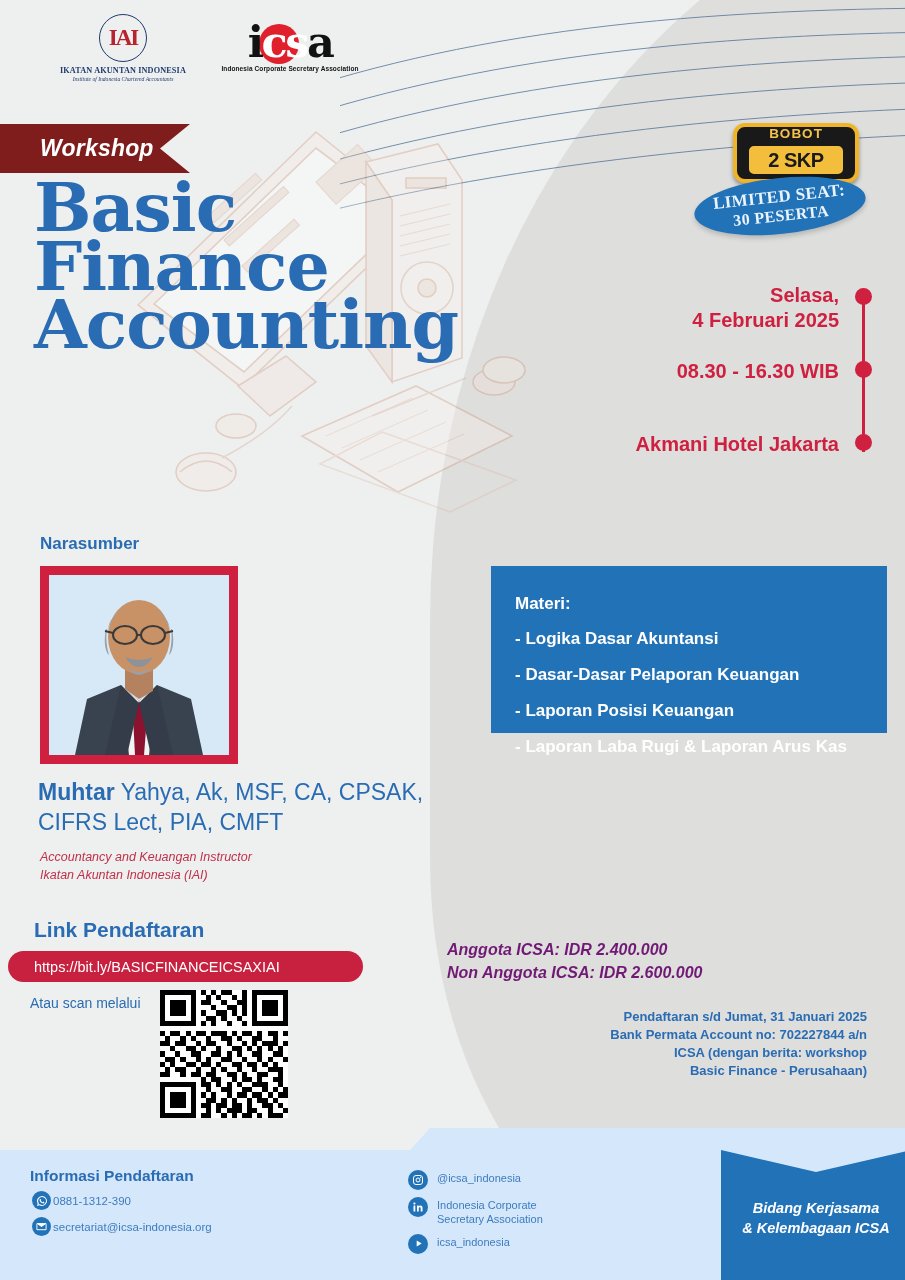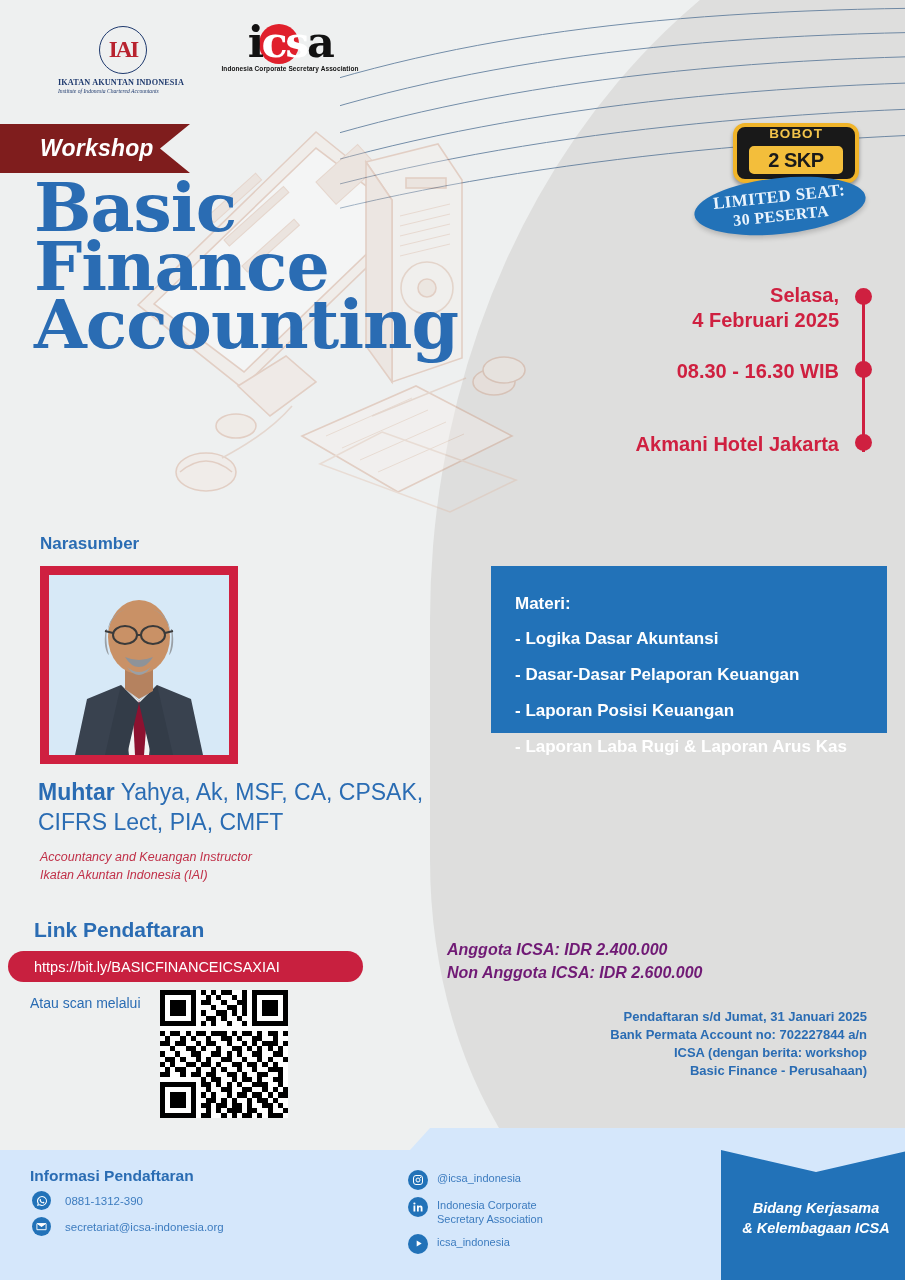--- a/index.html
+++ b/index.html
@@ -23,21 +23,21 @@
     height: 1420px;
     background: #dededd;
     border-top-left-radius: 640px 760px;
     border-bottom-left-radius: 300px 420px;
   }
   .arc-wrap { position: absolute; top: 0; left: 340px; width: 565px; height: 260px; overflow: hidden; }
   .arc-wrap svg { display: block; }
 
   
   .logos { position: absolute; top: 12px; left: 40px; width: 310px; height: 82px; }
-  .iai-logo { position: absolute; left: 18px; top: 14px; width: 130px; text-align: left; }
+  .iai-logo { position: absolute; left: 18px; top: 2px; width: 130px; text-align: center; }
   .iai-mark {
     width: 48px; height: 48px; margin: 0 auto; border-radius: 50%;
     border: 1.6px solid #1f3a6e; position: relative;
     display: flex; align-items: center; justify-content: center;
   }
   .iai-mark span { font-family: "Liberation Serif", serif; font-weight: bold; font-size: 23px; color: #b8232f; letter-spacing: -2px; }
   .iai-t1 { font-family: "Liberation Serif", serif; font-size: 8.2px; font-weight: bold; color: #1f3a6e; letter-spacing: .15px; margin-top: 4px; }
   .iai-t2 { font-family: "Liberation Serif", serif; font-size: 5.6px; font-style: italic; color: #1f3a6e; margin-top: 1px; }
 
   .icsa-logo { position: absolute; left: 180px; top: 4px; width: 140px; text-align: center; }
@@ -153,21 +153,21 @@
     color: #2a6cb3; font-weight: bold; font-size: 13px; line-height: 1.38;
   }
 
   
   .footer {
     position: absolute; left: 0; bottom: 0; width: 905px; height: 152px;
     background: #d5e7fb;
     clip-path: polygon(0 22px, 410px 22px, 430px 0, 905px 0, 905px 152px, 0 152px);
   }
   .info-title { position: absolute; left: 30px; top: 1167px; font-size: 15.5px; font-weight: bold; color: #2a6cb3; }
-  .contact { position: absolute; left: 32px; font-size: 11.5px; color: #3d7cbf; display: flex; align-items: center; gap: 14px; }
+  .contact { position: absolute; left: 32px; font-size: 11.5px; color: #3d7cbf; display: flex; align-items: center; gap: 2px; }
   .cico { width: 19px; height: 19px; border-radius: 50%; background: #2272b8; display: flex; align-items: center; justify-content: center; color: #fff; font-size: 10px; }
   .followus {
     position: absolute; left: 292px; top: 1167px; width: 112px;
     text-align: right; color: #2a6cb3; font-weight: bold; font-size: 27px; line-height: 1.02;
   }
   .followus .bang { position: absolute; right: 0; top: 2px; font-size: 48px; line-height: .8; }
   .socials { position: absolute; left: 408px; top: 1170px; width: 220px; }
   .srow { display: flex; align-items: flex-start; gap: 9px; margin-bottom: 7px; }
   .sico { flex: none; width: 20px; height: 20px; border-radius: 50%; background: #2272b8; color: #fff; display: flex; align-items: center; justify-content: center; font-size: 11px; font-weight: bold; }
   .slbl { font-size: 11px; color: #3d7cbf; line-height: 1.25; padding-top: 2px; }

